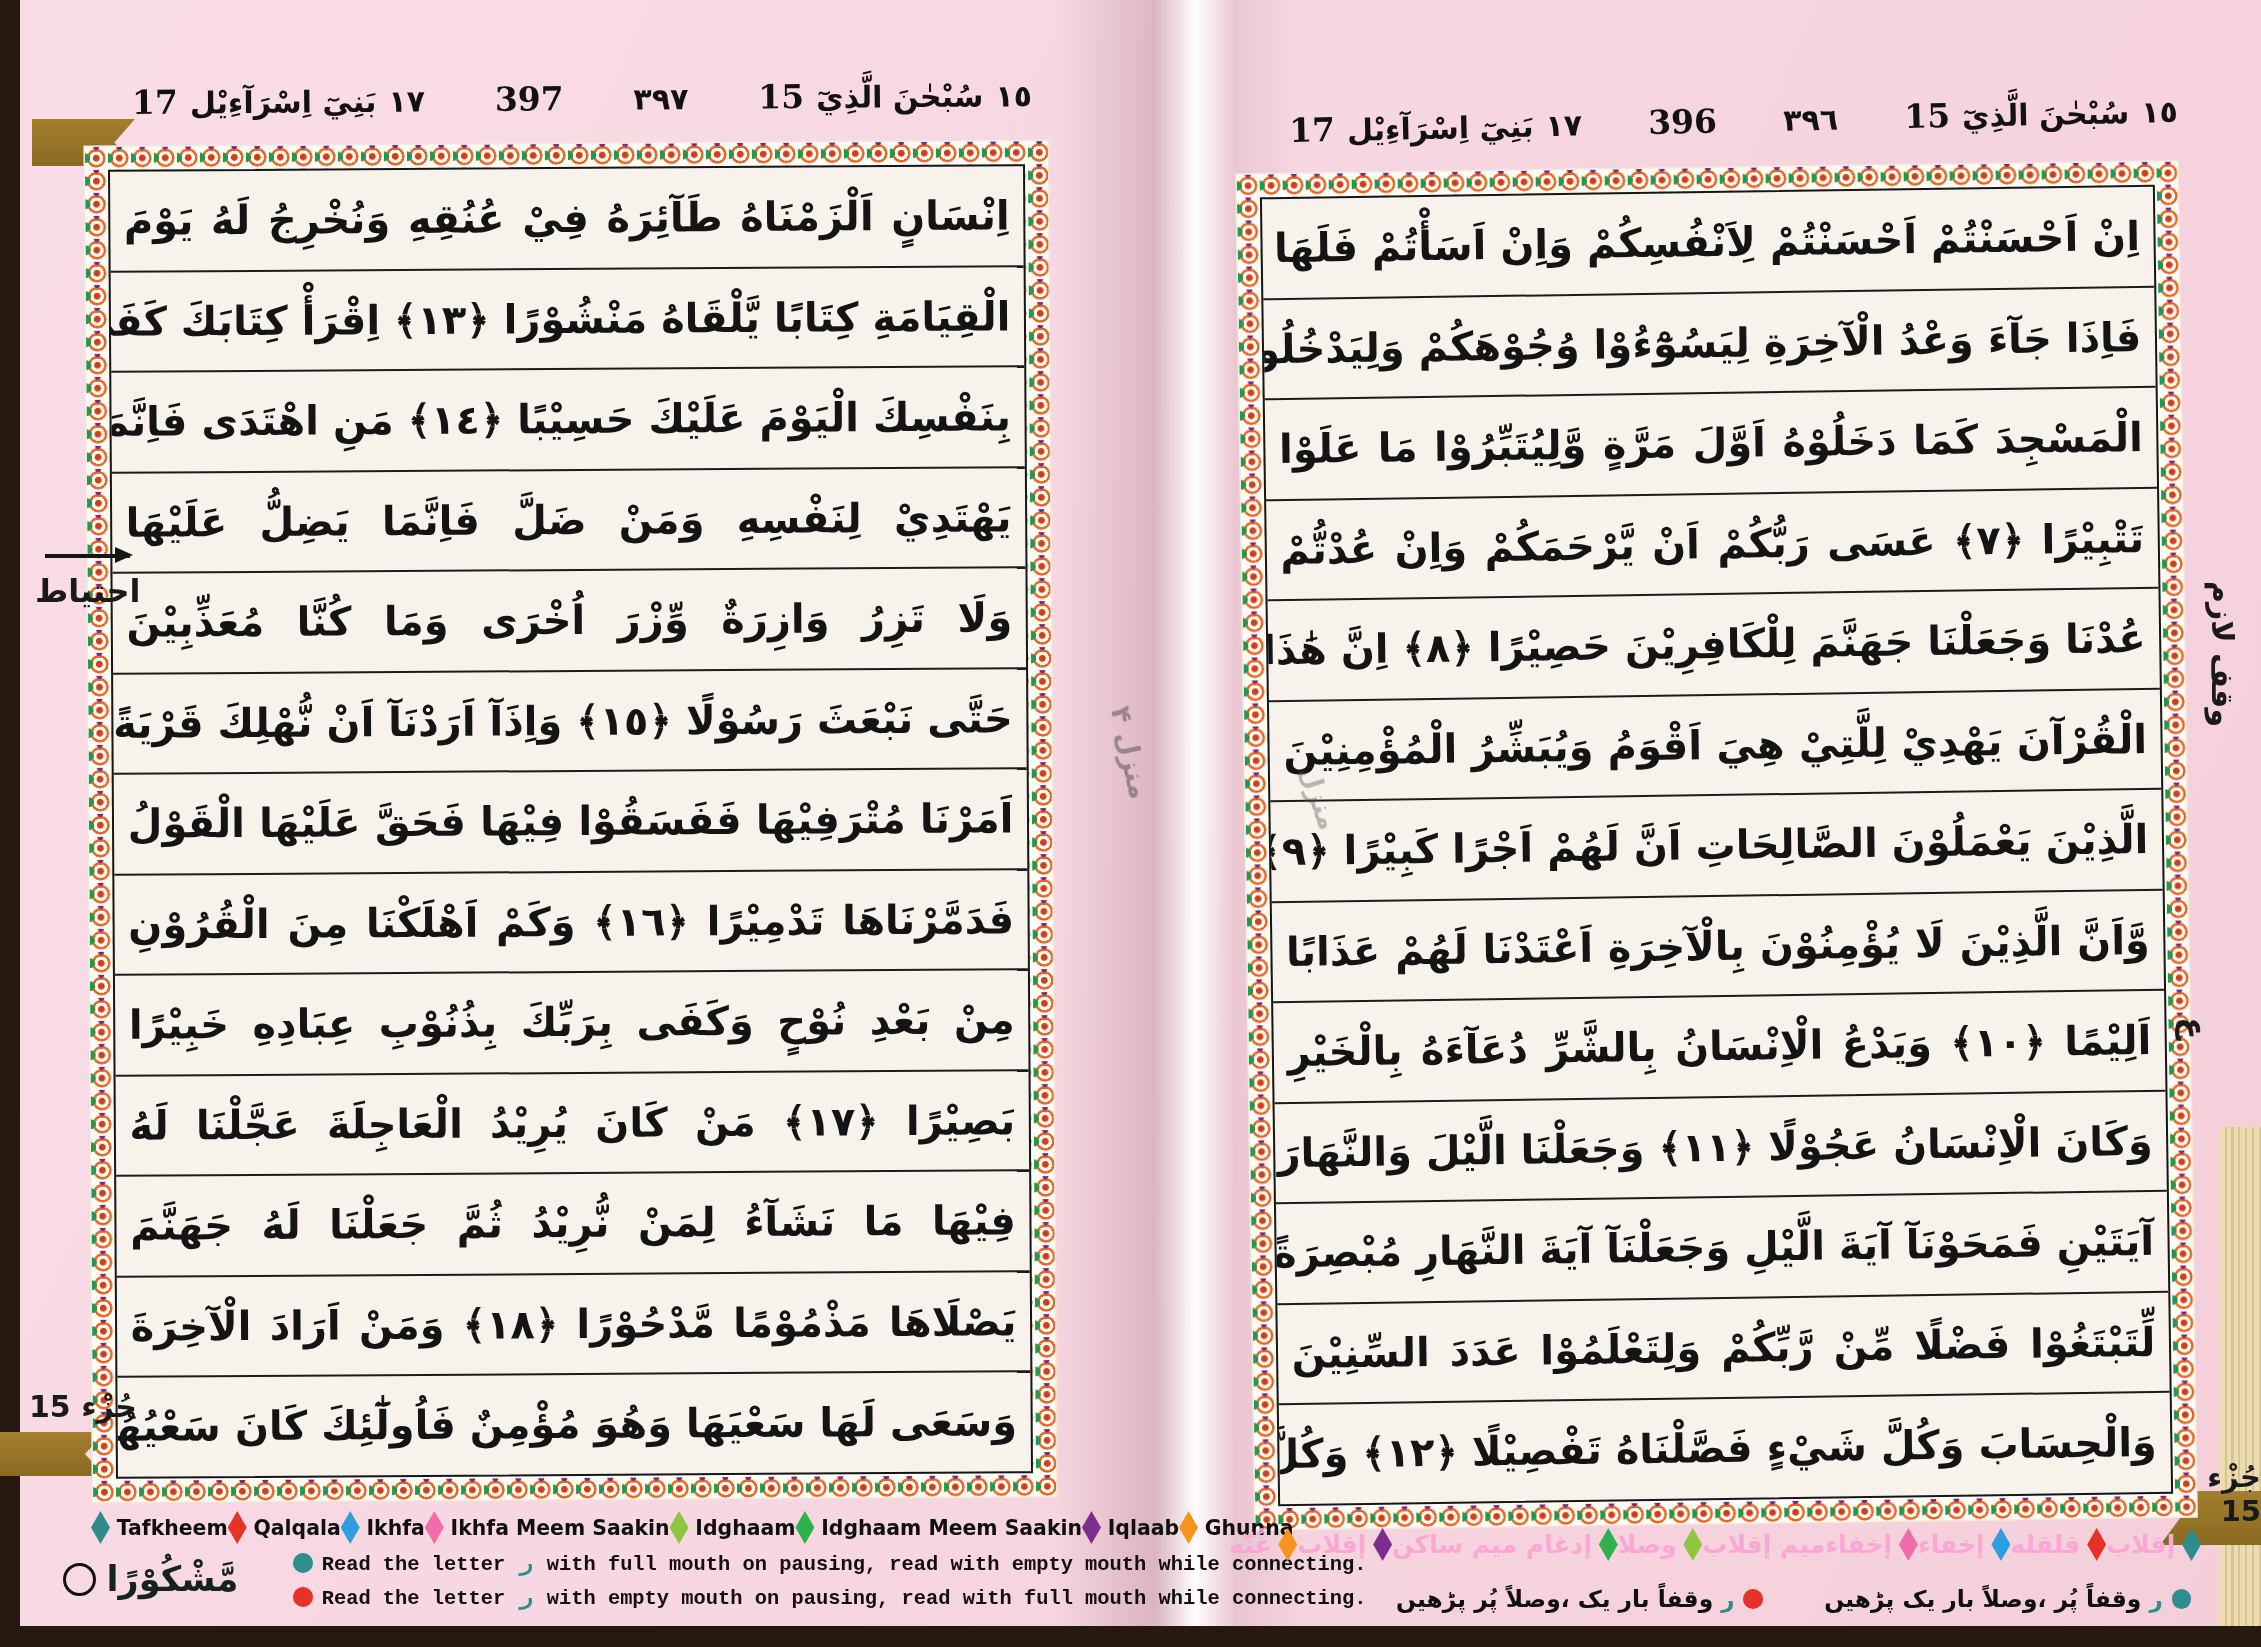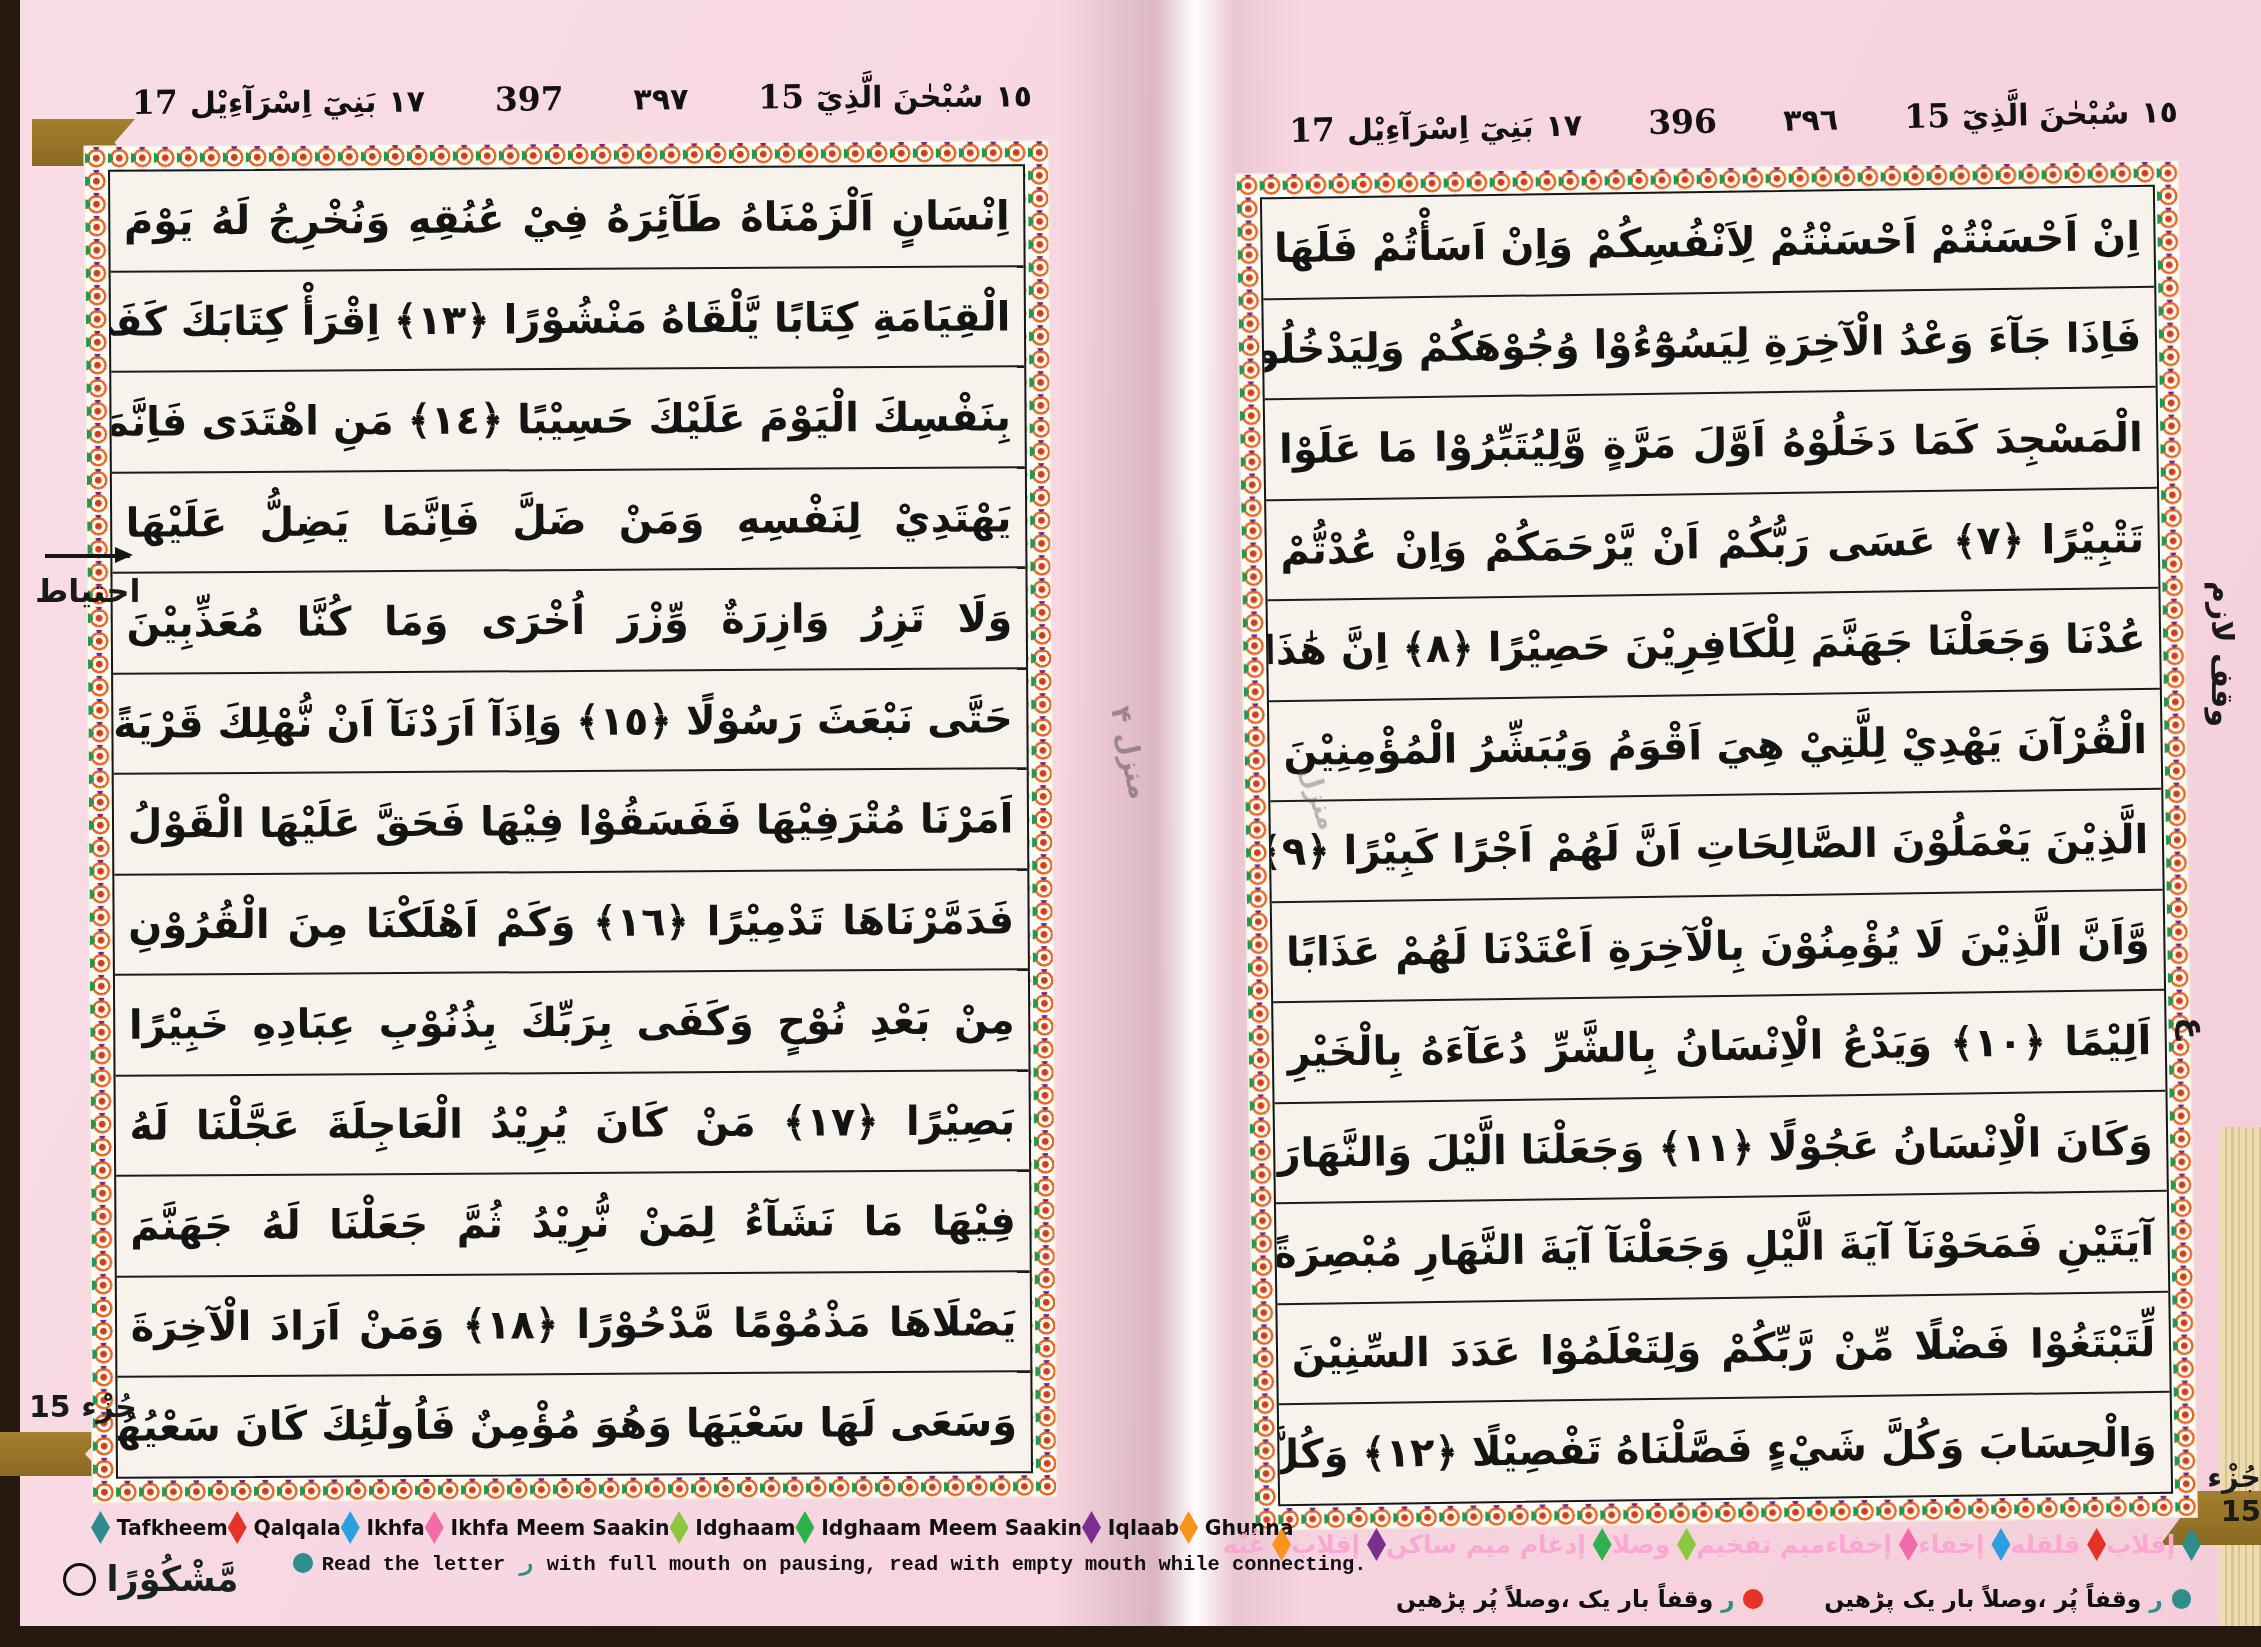--- a/index.html
+++ b/index.html
@@ -219,38 +219,42 @@
 <div class="abs catchword" style="left:63px;top:1559px;">
   <span class="circle"></span>
   <span class="word">مَّشْكُوْرًا</span>
 </div>
 
 <div class="abs notes-en" style="left:293px;top:1549px;">
     <span class="note">
       <span class="dot" style="background-color: rgb(46, 141, 141);"></span>
       <span class="txt">Read the letter<span class="ltr-letter" style="color: rgb(46, 141, 141);"> ر </span>with full mouth on pausing, read with empty mouth while connecting.</span>
     </span>
+    <span class="note">
+      <span class="dot" style="background-color: rgb(230, 50, 40);"></span>
+      <span class="txt">Read the letter<span class="ltr-letter" style="color: rgb(46, 141, 141);"> ر </span>with empty mouth on pausing, read with full mouth while connecting.</span>
+    </span>
   </div>
 
 <div class="abs legend ar" style="left:1252px;top:1528px;width:949px;">
     <span class="item">
       <span class="diamond" style="background-color: rgb(46, 140, 140);"></span>
       <span class="label">إقلاب</span>
     </span>
     <span class="item">
       <span class="diamond" style="background-color: rgb(230, 50, 40);"></span>
       <span class="label">قلقله</span>
     </span>
     <span class="item">
       <span class="diamond" style="background-color: rgb(45, 159, 224);"></span>
       <span class="label">إخفاء</span>
     </span>
     <span class="item">
       <span class="diamond" style="background-color: rgb(240, 108, 171);"></span>
-      <span class="label">إخفاءميم تفخيم</span>
+      <span class="label">إخفاءميم إقلاب</span>
     </span>
     <span class="item">
       <span class="diamond" style="background-color: rgb(141, 198, 63);"></span>
       <span class="label">وصلا</span>
     </span>
     <span class="item">
       <span class="diamond" style="background-color: rgb(46, 176, 76);"></span>
       <span class="label">إدغام ميم ساكن</span>
     </span>
     <span class="item">

